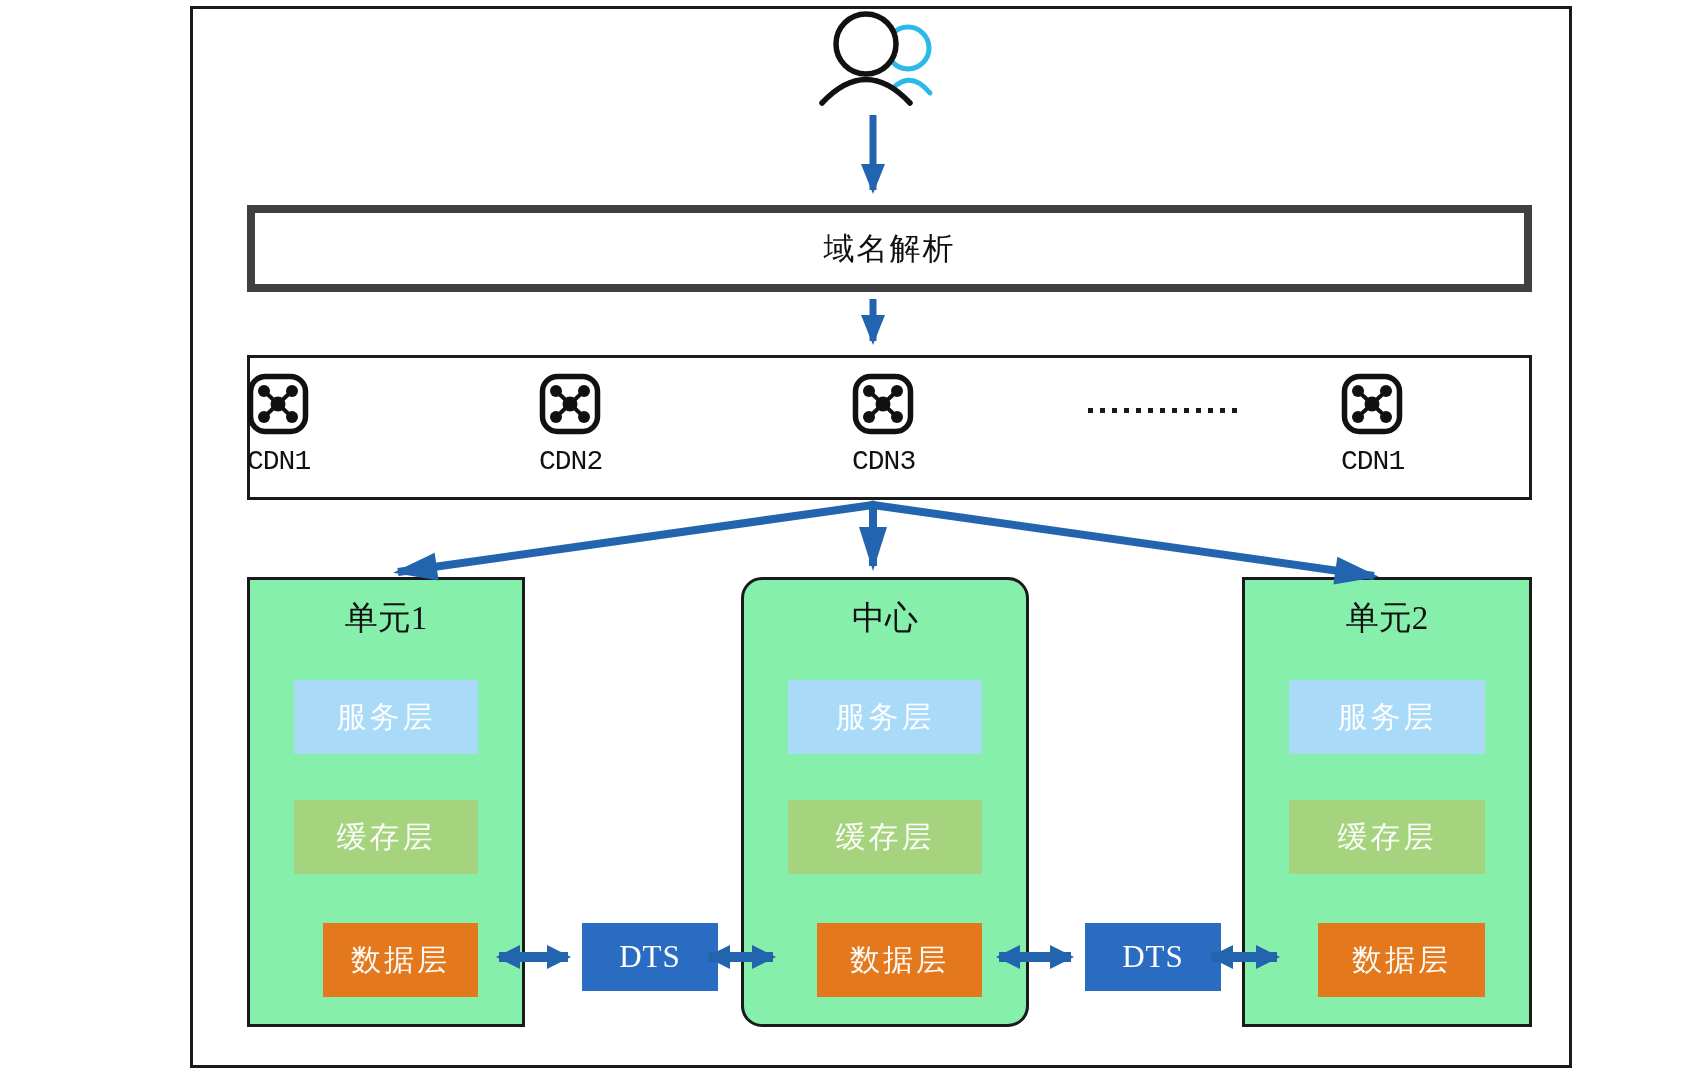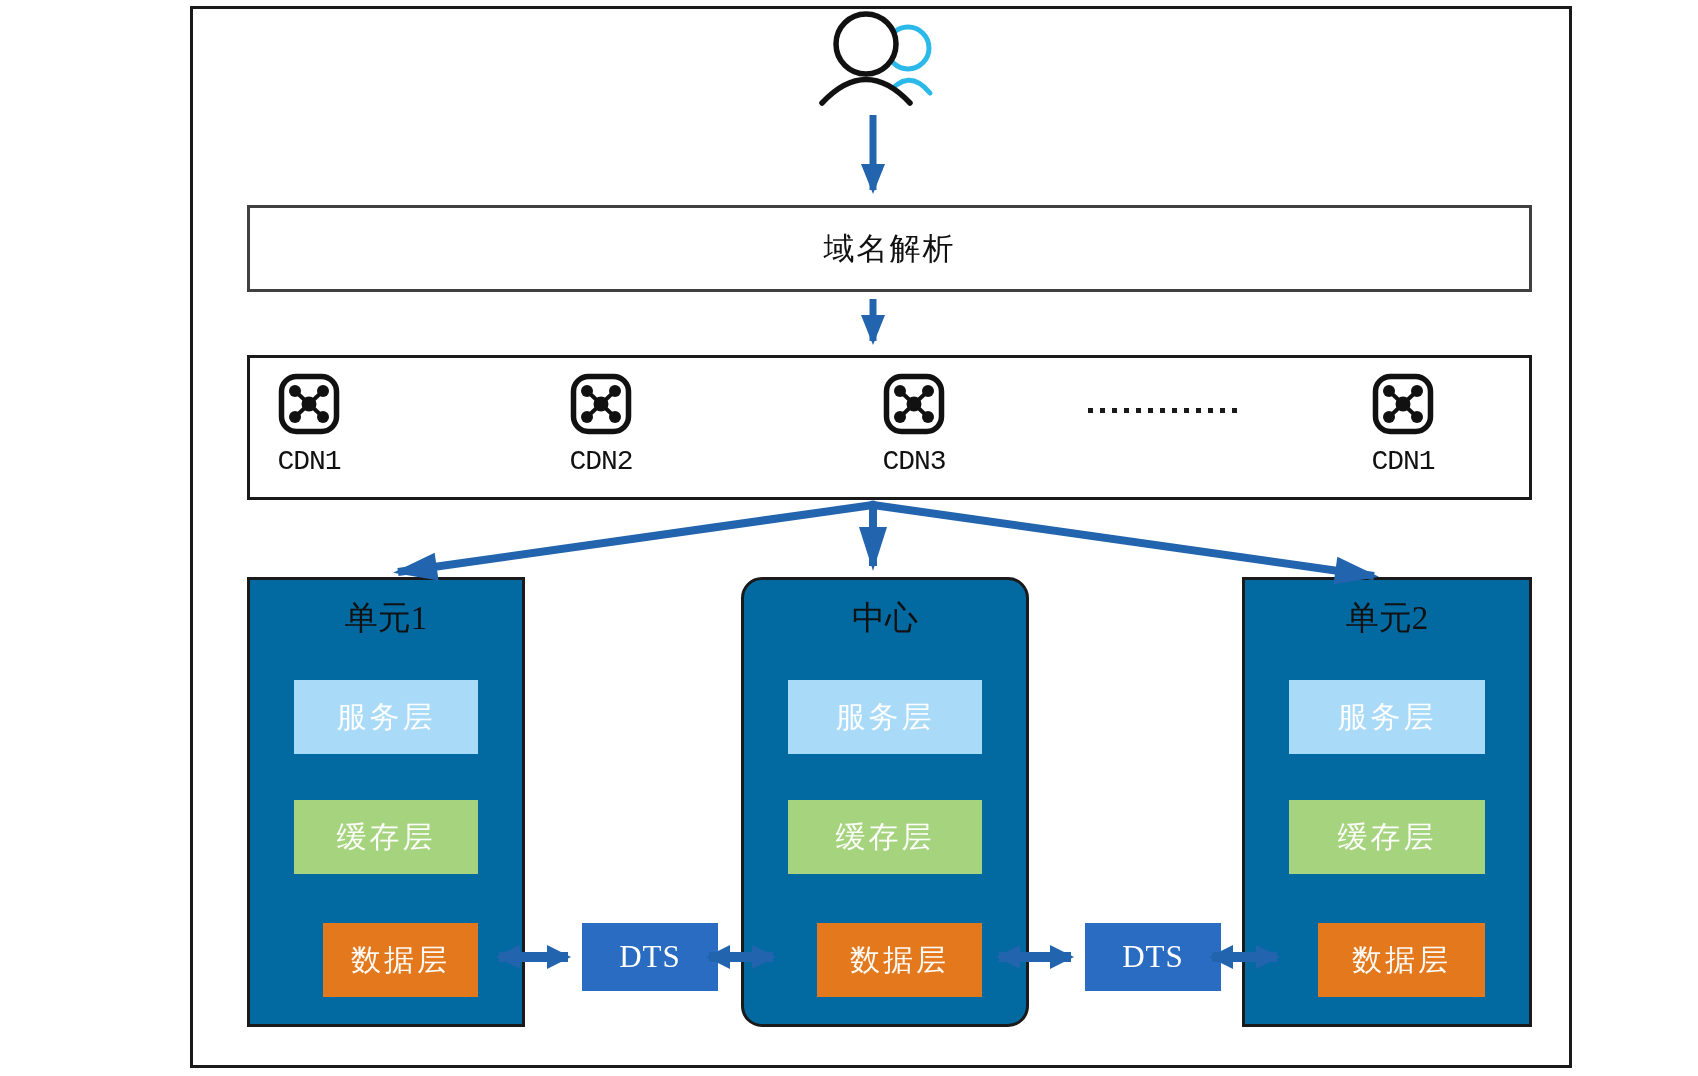--- a/index.html
+++ b/index.html
@@ -11,42 +11,42 @@
     overflow:hidden;
   }
   .outer-frame{
     position:absolute;left:190px;top:6px;width:1376px;height:1056px;
     border:3px solid #1a1a1a;background:#ffffff;
   }
   .abs{position:absolute;}
   
   .dns-box{
     left:247px;top:205px;width:1285px;height:87px;
-    border:3px solid #404040;box-sizing:border-box;
+    border:8px solid #404040;box-sizing:border-box;
     display:flex;align-items:center;justify-content:center;
     font-size:31px;color:#111;letter-spacing:2px;
   }
   .cdn-box{
     left:247px;top:355px;width:1285px;height:145px;
     border:3px solid #1a1a1a;box-sizing:border-box;
   }
-  .cdn-node{position:absolute;top:15px;width:124px;text-align:center;}
+  .cdn-node{position:absolute;top:15px;width:124px;}
   .cdn-node .nlabel{
     display:block;margin-top:7px;
     font-family:"Liberation Mono","DejaVu Sans Mono",monospace;
     font-size:28px;color:#111;letter-spacing:-1px;
   }
   .ellipsis-dots{
     position:absolute;left:838px;top:50px;width:152px;height:5px;
     background:repeating-linear-gradient(to right,#1a1a1a 0 5px,transparent 5px 12px);
   }
   
   .unit-box{
     position:absolute;top:577px;height:450px;
-    border:3px solid #1a1a1a;box-sizing:border-box;background:#0369a1;
+    border:3px solid #1a1a1a;box-sizing:border-box;background:#86efac;
   }
   .unit-title{
     position:absolute;top:16px;left:0;right:0;text-align:center;
     font-size:33px;color:#111;
   }
   .layer-row{
     position:absolute;left:44px;right:44px;height:74px;
     display:flex;align-items:center;justify-content:center;
     font-size:30px;color:rgba(255,255,255,0.96);letter-spacing:3px;
   }

